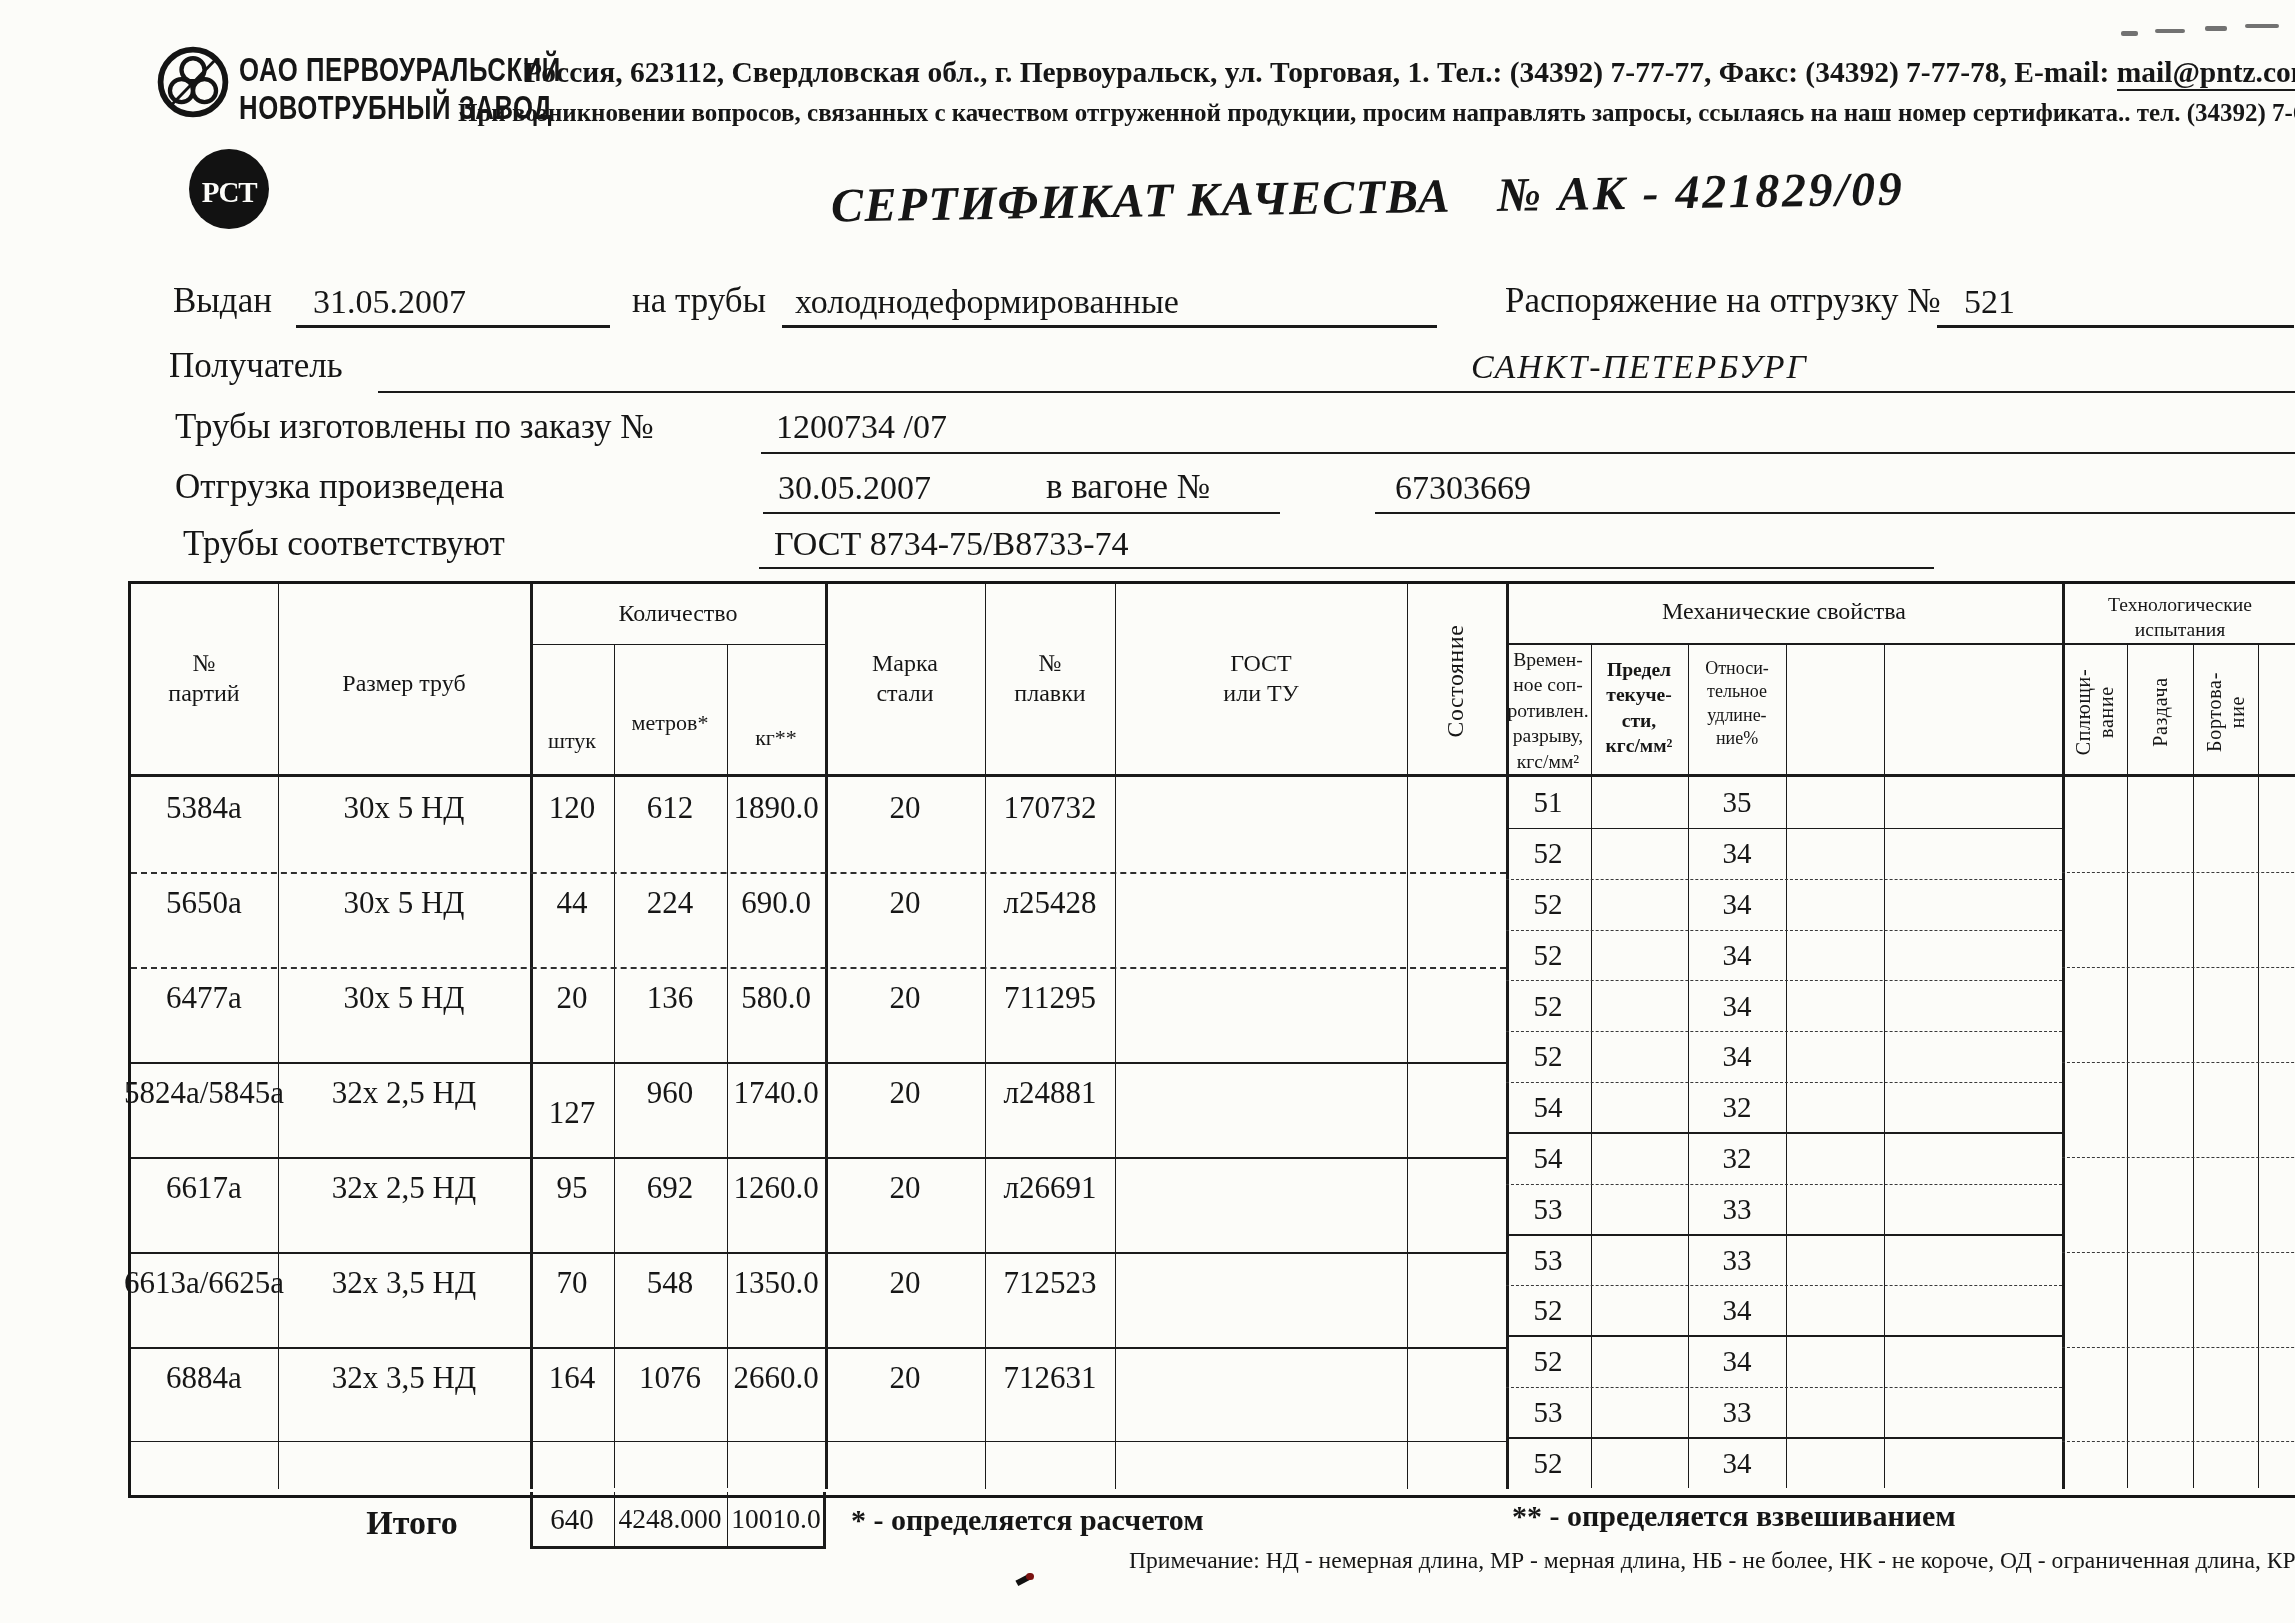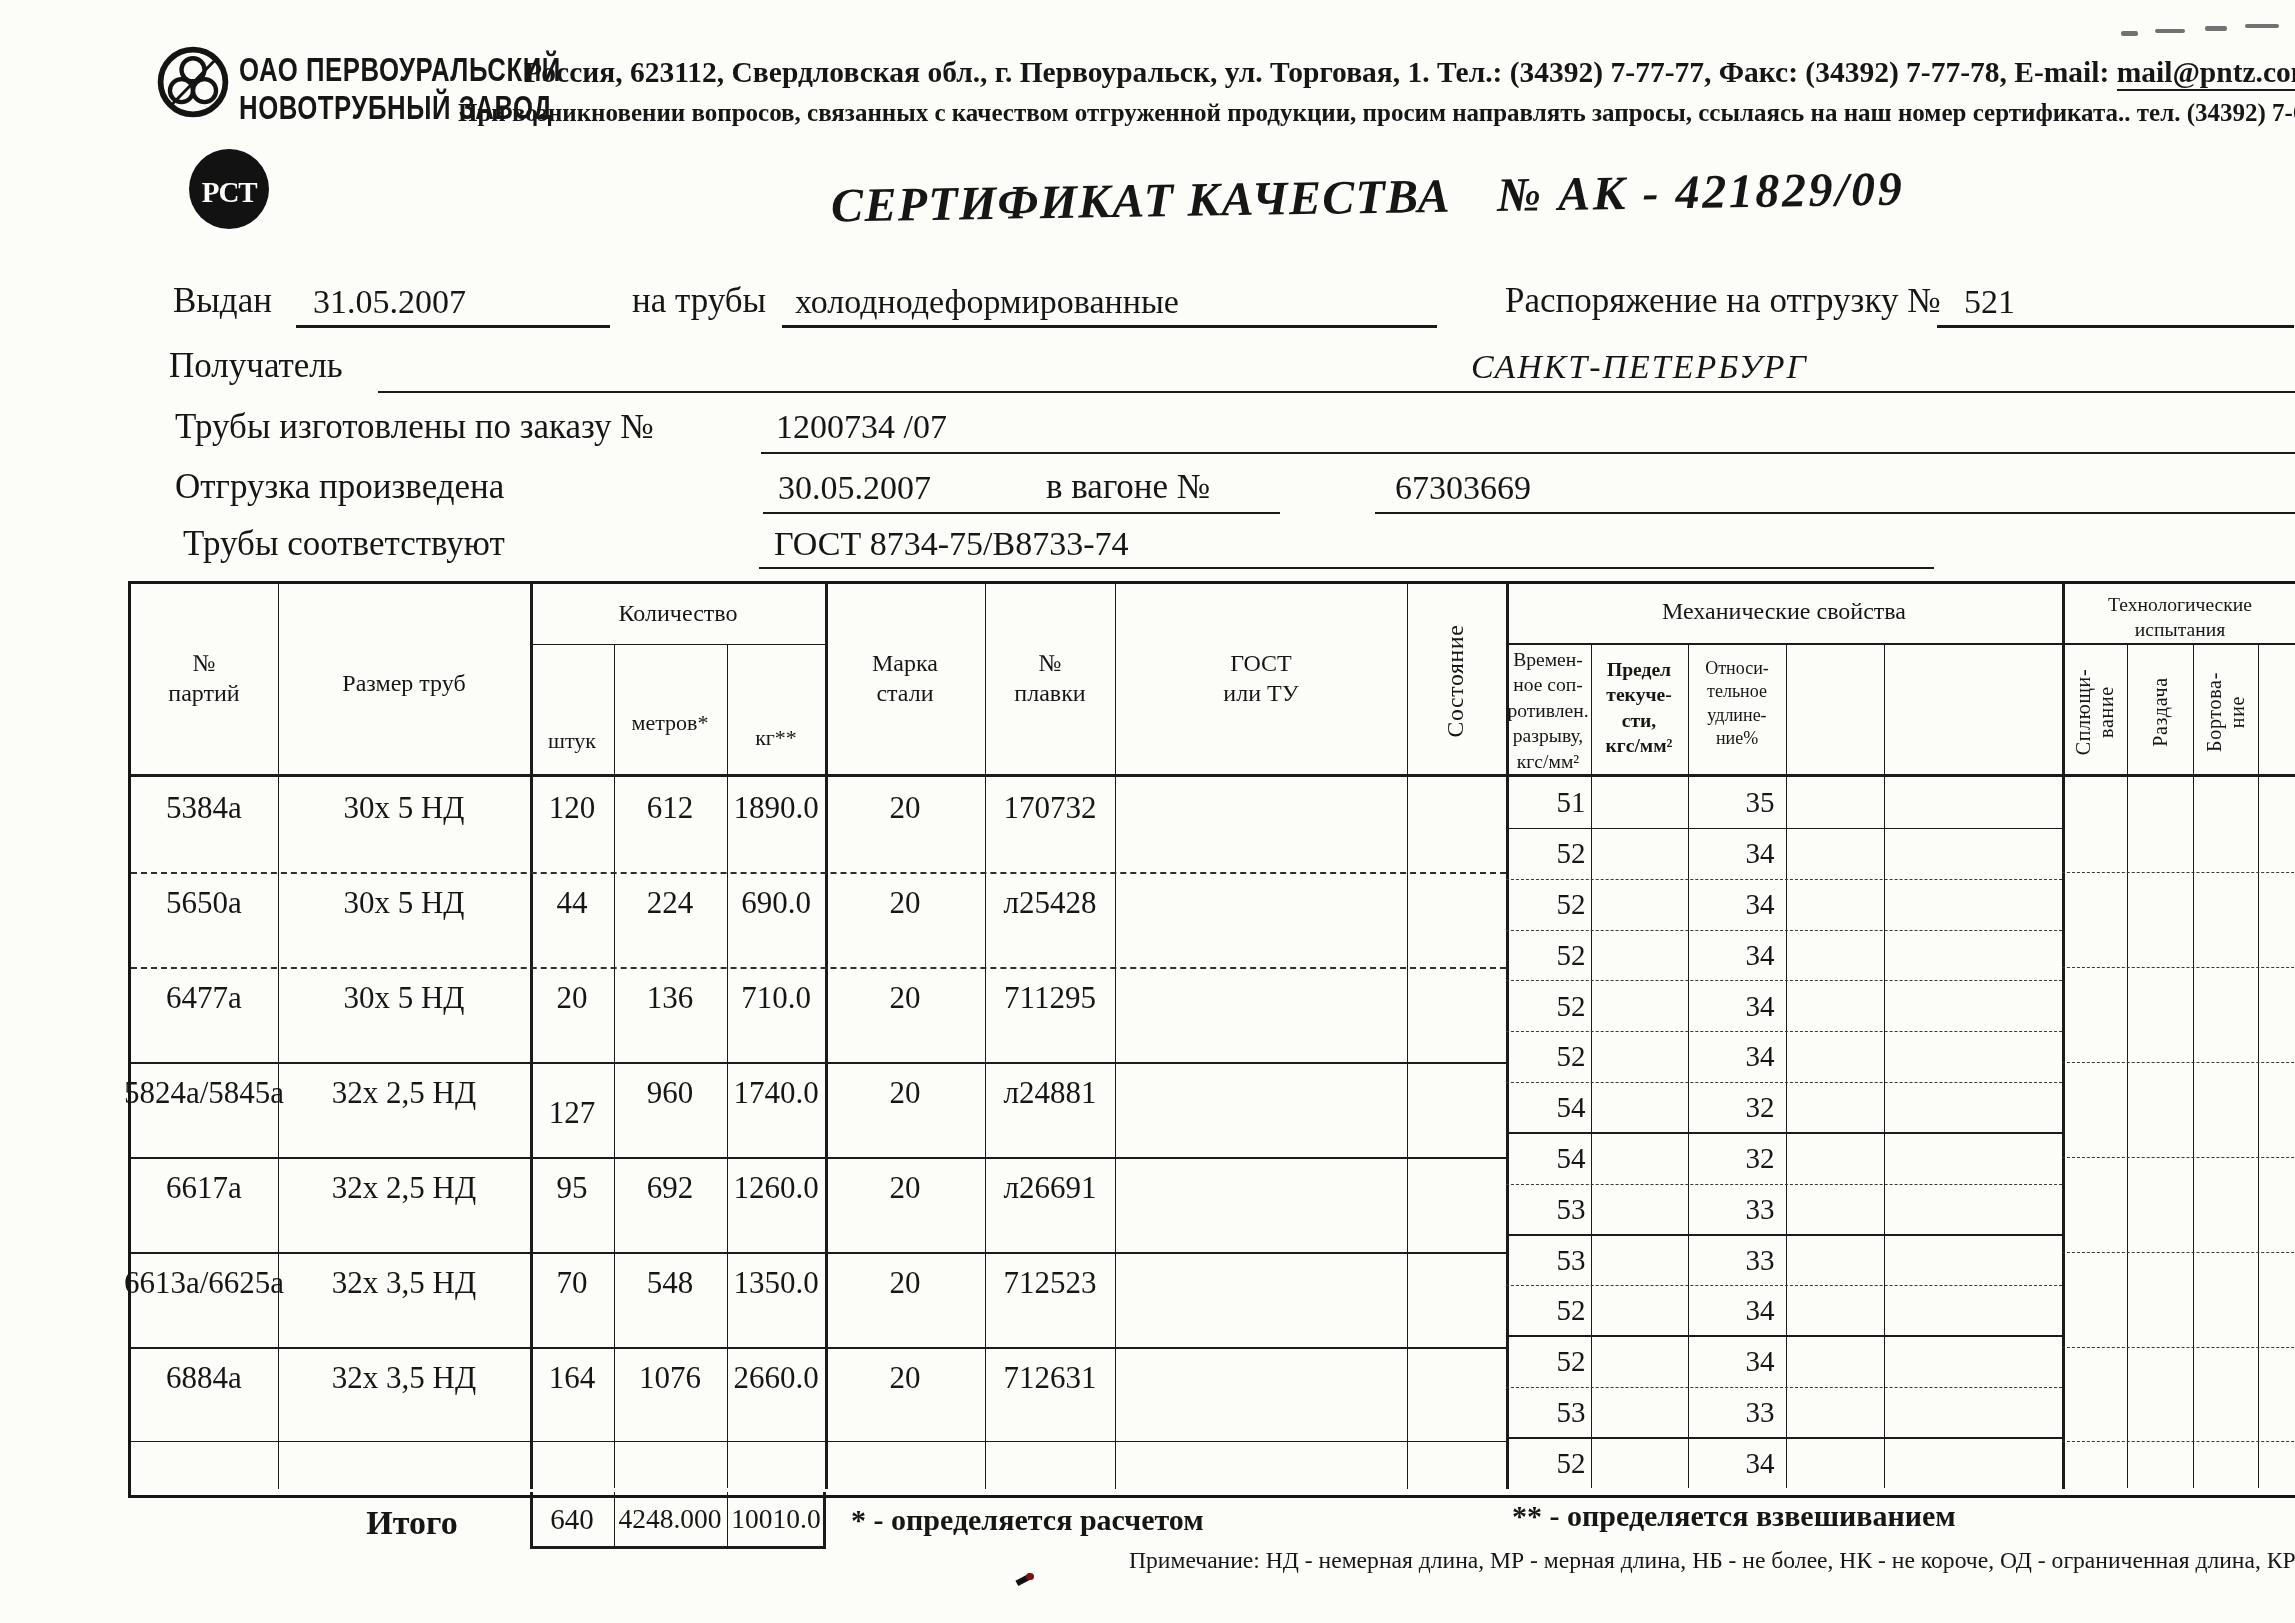--- a/index.html
+++ b/index.html
@@ -36,21 +36,21 @@
   .hl{position:absolute;background:#1b1b1b;}
   .rule-dash{position:absolute;height:0;border-top:2px dashed #2e2e2e;}
   .rule-dot{position:absolute;height:0;border-top:1.3px dashed #3a3a3a;}
   .hc{position:absolute;transform:translateX(-50%);text-align:center;white-space:pre-line;
       font-size:24px;line-height:1.25;}
   .hc.small{font-size:19.6px;line-height:1.3;}
   .hc.mid{font-size:22px;}
   .rot{position:absolute;transform:translate(-50%,-50%) rotate(-90deg);text-align:center;
        white-space:pre-line;font-size:20px;line-height:1.15;letter-spacing:0.7px;}
   .tcell{position:absolute;transform:translateX(-50%);font-size:31px;white-space:nowrap;}
-  .tcell.mech{font-size:29px;margin-left:23px;}
+  .tcell.mech{font-size:29px;}
   
   .sum-lbl{left:412px;top:1504px;transform:translateX(-50%);font-size:34px;font-weight:bold;}
   .sum-val{position:absolute;transform:translateX(-50%);font-size:29px;white-space:nowrap;top:1503px;}
   .note-star{position:absolute;font-weight:bold;font-size:30px;white-space:nowrap;}
   .note-prim{left:1129px;top:1547px;font-size:23.6px;white-space:nowrap;}
   .ink{left:1013px;top:1570px;width:26px;height:22px;}
   .ink b{position:absolute;display:block;}
 </style>
 </head>
 <body>
@@ -211,21 +211,21 @@
     <span class="tcell" style="left: 273px; top: 301px;">30х 5 НД</span>
     <span class="tcell" style="left: 441px; top: 301px;">44</span>
     <span class="tcell" style="left: 539px; top: 301px;">224</span>
     <span class="tcell" style="left: 645px; top: 301px;">690.0</span>
     <span class="tcell" style="left: 774px; top: 301px;">20</span>
     <span class="tcell" style="left: 919px; top: 301px;">л25428</span>
     <span class="tcell" style="left: 73px; top: 396px;">6477а</span>
     <span class="tcell" style="left: 273px; top: 396px;">30х 5 НД</span>
     <span class="tcell" style="left: 441px; top: 396px;">20</span>
     <span class="tcell" style="left: 539px; top: 396px;">136</span>
-    <span class="tcell" style="left: 645px; top: 396px;">710.0</span>
+    <span class="tcell" style="left: 645px; top: 396px;">580.0</span>
     <span class="tcell" style="left: 774px; top: 396px;">20</span>
     <span class="tcell" style="left: 919px; top: 396px;">711295</span>
     <span class="tcell" style="left: 73px; top: 491px;">5824а/5845а</span>
     <span class="tcell" style="left: 273px; top: 491px;">32х 2,5 НД</span>
     <span class="tcell" style="left: 441px; top: 491px; margin-top: 20px;">127</span>
     <span class="tcell" style="left: 539px; top: 491px;">960</span>
     <span class="tcell" style="left: 645px; top: 491px;">1740.0</span>
     <span class="tcell" style="left: 774px; top: 491px;">20</span>
     <span class="tcell" style="left: 919px; top: 491px;">л24881</span>
     <span class="tcell" style="left: 73px; top: 586px;">6617а</span>

